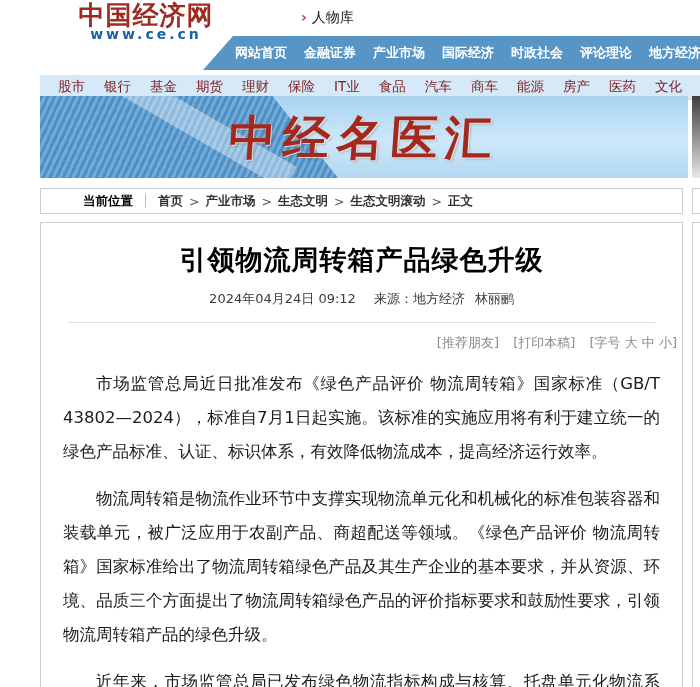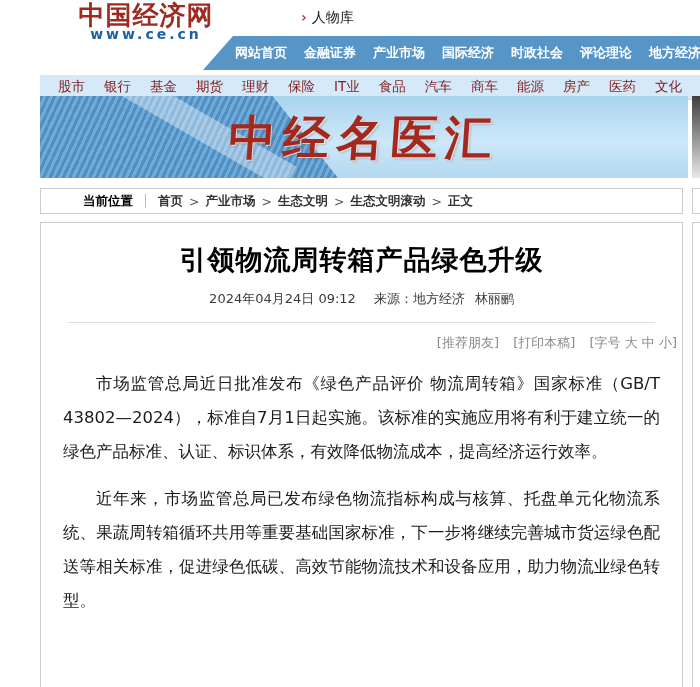--- a/index.html
+++ b/index.html
@@ -171,16 +171,17 @@
     <span>2024年04月24日 09:12</span><span class="gap"></span><span>来源：</span><span>地方经济</span><span class="gap-s"></span><span>林丽鹂</span>
   </div>
   <hr class="meta-divider">
   <div class="article-tools">
     <span class="tool">[推荐朋友]</span>
     <span class="tool">[打印本稿]</span>
     <span class="tool">[字号 大 中 小]</span>
   </div>
   <div class="article-body">
     <p>市场监管总局近日批准发布《绿色产品评价 物流周转箱》国家标准（GB/T 43802—2024），标准自7月1日起实施。该标准的实施应用将有利于建立统一的绿色产品标准、认证、标识体系，有效降低物流成本，提高经济运行效率。</p>
+    <p>物流周转箱是物流作业环节中支撑实现物流单元化和机械化的标准包装容器和装载单元，被广泛应用于农副产品、商超配送等领域。《绿色产品评价 物流周转箱》国家标准给出了物流周转箱绿色产品及其生产企业的基本要求，并从资源、环境、品质三个方面提出了物流周转箱绿色产品的评价指标要求和鼓励性要求，引领物流周转箱产品的绿色升级。</p>
     <p>近年来，市场监管总局已发布绿色物流指标构成与核算、托盘单元化物流系统、果蔬周转箱循环共用等重要基础国家标准，下一步将继续完善城市货运绿色配送等相关标准，促进绿色低碳、高效节能物流技术和设备应用，助力物流业绿色转型。</p>
   </div>
 </div>
 <div class="sliver-box sliver-article"></div>
 
 </body></html>

